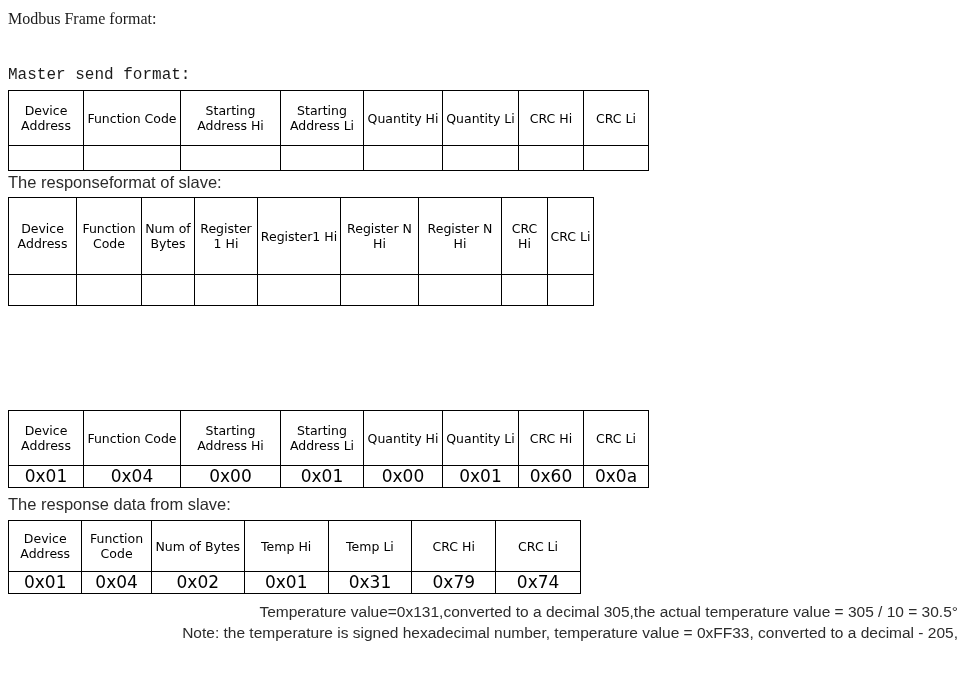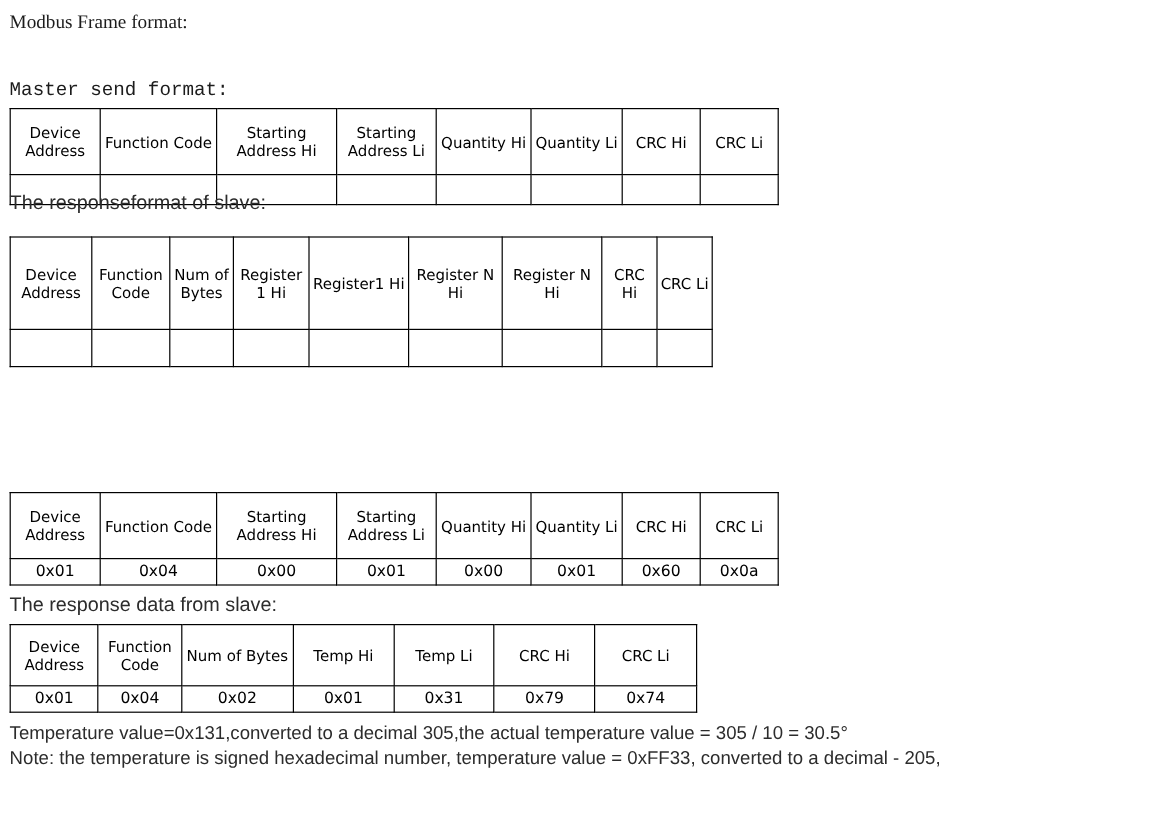--- a/index.html
+++ b/index.html
@@ -61,36 +61,37 @@
     word-wrap: break-word;
   }
   .frame-table tr.hdr td {
     height: 52px;
   }
   .frame-table tr.blank td {
     height: 22px;
   }
   .frame-table tr.data td {
     height: 19px;
-    font-size: 13px;
+    font-size: 17px;
   }
   .t2 tr.hdr td { height: 74px; }
   .t2 tr.blank td { height: 28px; }
   .t4 tr.hdr td { height: 48px; }
   .t4 tr.data td { height: 19px; }
 
   
   .note-block {
     position: absolute;
     left: 8px;
     font-family: "Liberation Sans", sans-serif;
     font-size: 15.5px;
     line-height: 21px;
     color: #2c2c2c;
     width: 950px;
+    text-align: right;
   }
   .note-line { white-space: nowrap; }
 </style>
 </head>
 <body>
 
 <div class="page">
 
   <div class="serif-heading" style="top:10px;">Modbus Frame format:</div>
 
@@ -124,21 +125,21 @@
         <td></td>
         <td></td>
         <td></td>
         <td></td>
         <td></td>
         <td></td>
       </tr>
     </tbody>
   </table>
 
-  <div class="sans-heading" style="top:160px;">The responseformat of slave:</div>
+  <div class="sans-heading" style="top:173px;">The responseformat of slave:</div>
 
   <table class="frame-table t2" style="left:8px; top:197px; width:585px;">
     <colgroup>
       <col style="width:68px">
         <col style="width:65px">
         <col style="width:53px">
       <col style="width:63px">
         <col style="width:83px">
         <col style="width:78px">
       <col style="width:83px">

